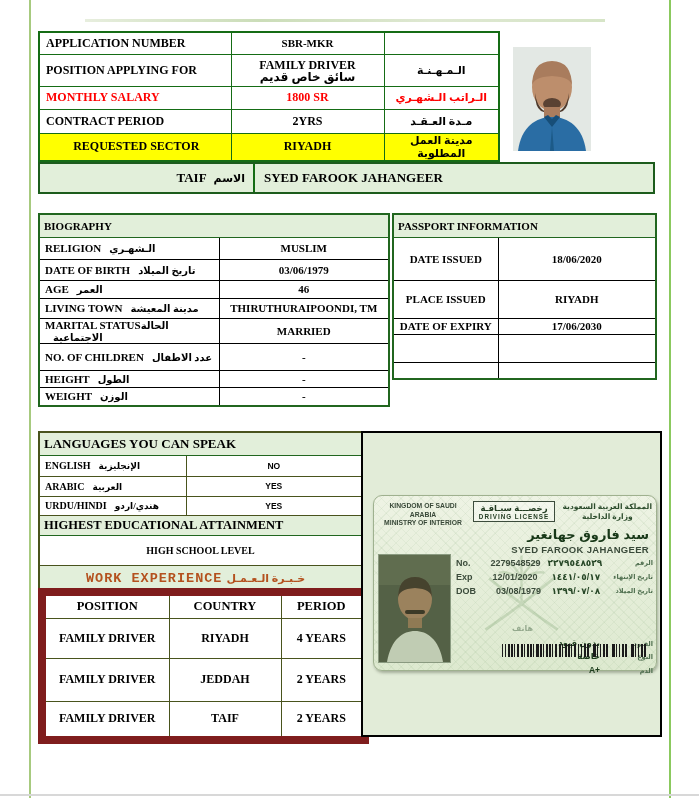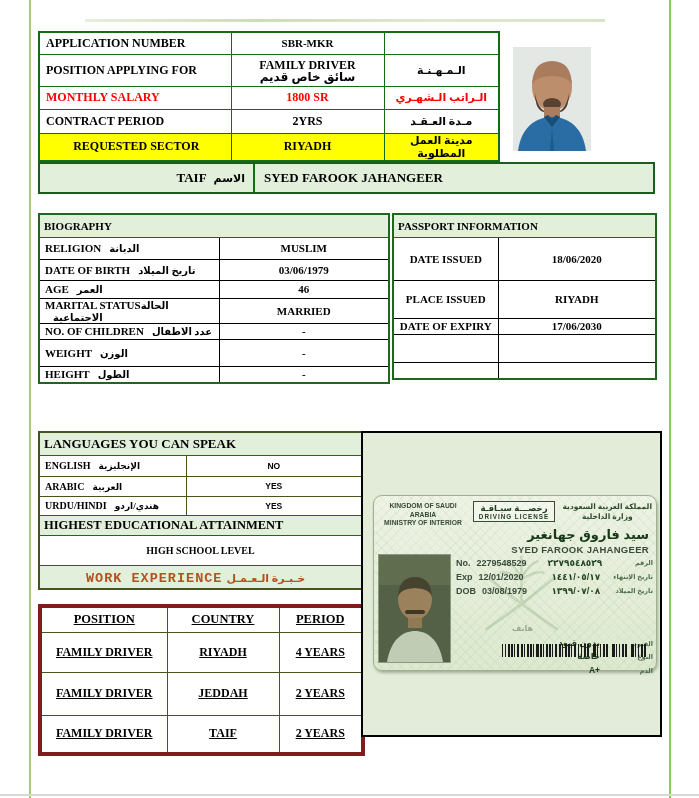--- a/index.html
+++ b/index.html
@@ -81,21 +81,21 @@
   .we-ar{font-size:11px;color:#b4511e;margin-right:10px;}
   .lang tr:nth-child(1){height:23px;}
   .lang tr:nth-child(2){height:21px;}
   .lang tr:nth-child(3){height:20px;}
   .lang tr:nth-child(4){height:19px;}
   .lang tr:nth-child(5){height:20px;}
   .lang tr:nth-child(6){height:30px;}
   .lang tr:nth-child(7){height:24px;}
 
   
-  .work{position:absolute;left:38px;top:604px;width:323px;border:4px solid #7f1d1d;text-decoration:underline;}
+  .work{position:absolute;left:38px;top:588px;width:323px;border:8px solid #7f1d1d;}
   .work td{border:1px solid #49531d;text-align:center;font-size:12px;}
   .work tr:nth-child(1){height:26px;}
   .work tr:nth-child(1) td{font-size:12.5px;}
   .work tr:nth-child(2){height:40px;}
   .work tr:nth-child(3){height:43px;}
   .work tr:nth-child(4){height:39px;}
 
   
   .lic-panel{position:absolute;left:361px;top:431px;width:301px;height:306px;box-sizing:border-box;
              border:2px solid #000;background:#e2ecd8;}
@@ -111,21 +111,21 @@
   .lic-title-box{position:absolute;left:99px;top:5px;width:76px;border:1.5px solid #3c4c3c;
                  background:rgba(255,255,255,.35);text-align:center;padding:1px 2px;}
   .lic-title-ar{font-size:8.5px;font-weight:bold;color:#223c22;display:block;}
   .lic-title-en{font-size:6.3px;font-weight:bold;letter-spacing:1px;color:#223c22;display:block;}
   .lic-kingdom-ar{position:absolute;right:4px;top:6px;text-align:center;font-size:7.5px;
                   font-weight:bold;color:#2c4c2c;line-height:9.5px;}
   .lic-name-ar{position:absolute;right:7px;top:31px;font-size:13px;font-weight:bold;color:#183818;}
   .lic-name-en{position:absolute;right:7px;top:48px;font-size:9.5px;font-weight:bold;
                color:#394939;letter-spacing:.3px;}
   .lic-row{position:absolute;left:82px;right:3px;height:13px;display:flex;align-items:center;}
-  .lr-en{width:98px;display:flex;gap:6px;font-size:9px;font-weight:bold;color:#3b4b3b;}
+  .lr-en{width:98px;display:flex;gap:20px;font-size:9px;font-weight:bold;color:#3b4b3b;}
   .lr-num{margin-left:auto;font-size:9px;font-weight:bold;color:#274727;direction:ltr;}
   .lr-lbl{width:50px;text-align:right;font-size:6.5px;font-weight:bold;color:#4e6e4e;margin-left:4px;}
   .attr-row{position:absolute;right:3px;height:12px;display:flex;align-items:flex-end;margin-top:36px;}
   .attr-v{font-size:8.5px;font-weight:bold;color:#1c3c1c;margin-right:9px;}
   .attr-l{width:44px;text-align:right;font-size:6.5px;font-weight:bold;color:#4e6e4e;}
   .lic-faint{position:absolute;left:138px;top:128px;font-size:8px;color:#3c5c3c;opacity:.45;}
   .lic-photo{position:absolute;left:4px;top:58px;width:71px;height:107px;border:1px solid #8a9a80;}
   .lic-barcode{position:absolute;right:6px;top:148px;width:148px;height:13px;
      background:repeating-linear-gradient(90deg,#1b1b1b 0 1.5px,transparent 1.5px 3px,
        #1b1b1b 3px 3.6px,transparent 3.6px 6px,#1b1b1b 6px 8px,transparent 8px 9.5px);}
@@ -204,45 +204,49 @@
   <table class="bio">
     <colgroup>
         <col style="width:180px">
         <col style="width:170px">
       </colgroup>
     <tbody>
         <tr>
           <td class="hd" colspan="2">BIOGRAPHY</td>
         </tr>
     <tr>
-      <td class="lbl"><span>RELIGION</span><span class="arl" dir="rtl">الديانة</span></td>
+      <td class="lbl"><span>RELIGION</span><span class="arl" dir="rtl">الـشهـري</span></td>
       <td class="val">MUSLIM</td>
     </tr>
     <tr>
       <td class="lbl"><span>DATE OF BIRTH</span><span class="arl" dir="rtl">تاريخ الميلاد</span></td>
       <td class="val">03/06/1979</td>
     </tr>
     <tr>
       <td class="lbl"><span>AGE</span><span class="arl" dir="rtl">العمر</span></td>
       <td class="val">46</td>
     </tr>
     <tr>
+      <td class="lbl"><span>LIVING TOWN</span><span class="arl" dir="rtl">مدينة المعيشة</span></td>
+      <td class="val">THIRUTHURAIPOONDI, TM</td>
+    </tr>
+    <tr>
       <td class="lbl"><span>MARITAL STATUS</span><span class="arl" dir="rtl">الحالة الاجتماعية</span></td>
       <td class="val">MARRIED</td>
     </tr>
     <tr>
       <td class="lbl"><span>NO. OF CHILDREN</span><span class="arl" dir="rtl">عدد الاطفال</span></td>
       <td class="val">-</td>
     </tr>
     <tr>
+      <td class="lbl"><span>HEIGHT</span><span class="arl" dir="rtl">الطول</span></td>
+      <td class="val">-</td>
+    </tr>
+    <tr>
       <td class="lbl"><span>WEIGHT</span><span class="arl" dir="rtl">الوزن</span></td>
-      <td class="val">-</td>
-    </tr>
-    <tr>
-      <td class="lbl"><span>HEIGHT</span><span class="arl" dir="rtl">الطول</span></td>
       <td class="val">-</td>
     </tr>
   </tbody>
     </table>
 
   <table class="pass">
     <colgroup>
         <col style="width:105px">
         <col style="width:158px">
       </colgroup>

